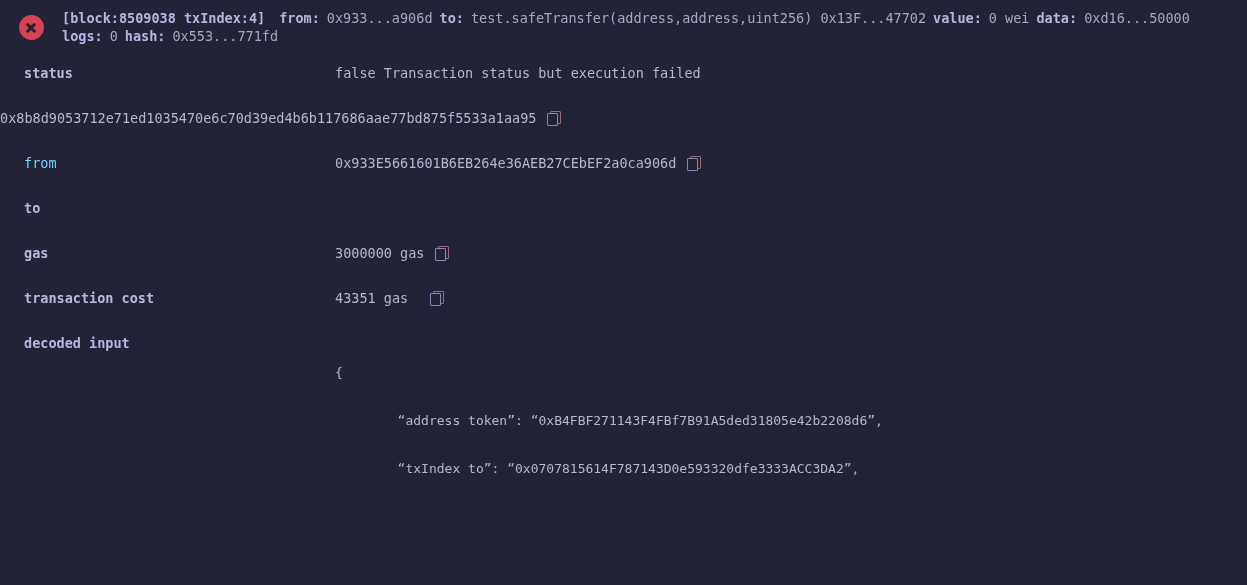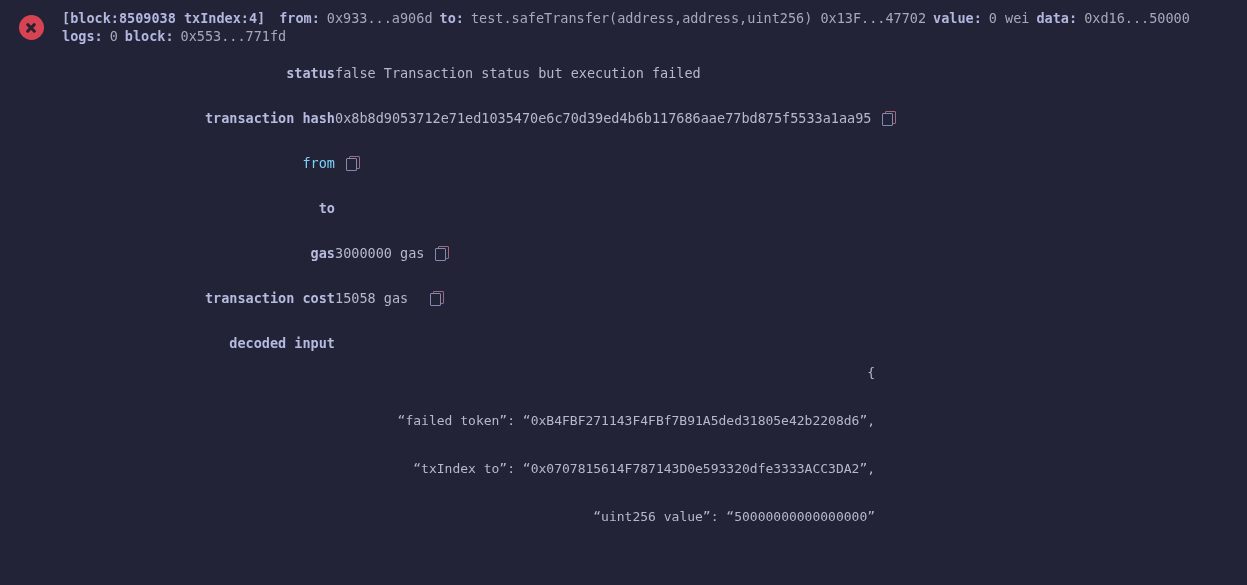--- a/index.html
+++ b/index.html
@@ -68,21 +68,20 @@
   .hk { color: #b3b7e0; font-weight: bold; }
   .hv { color: #a6a9bd; }
   .sp { display: inline-block; width: 7px; }
 
   
   .rows { padding: 0; }
   .row {
     display: flex;
     align-items: flex-start;
     min-height: 45px;
-    text-align: right;
   }
   .row-label {
     width: 335px;
     min-width: 335px;
     padding-left: 24px;
     box-sizing: border-box;
     font-size: 13.5px;
     font-weight: bold;
     color: #b6bade;
     padding-top: 13px;
@@ -153,48 +152,48 @@
 
   <div class="tx-header">
     <div class="status-icon-wrap">
       <div class="error-circle"></div>
     </div>
     <div class="header-text">
       <div>
         <span class="hk">[block:8509038 txIndex:4]</span><span class="sp"></span><span class="sp"></span><span class="hk">from:</span><span class="sp"></span><span class="hv">0x933...a906d</span><span class="sp"></span><span class="hk">to:</span><span class="sp"></span><span class="hv">test.safeTransfer(address,address,uint256) 0x13F...47702</span><span class="sp"></span><span class="hk">value:</span><span class="sp"></span><span class="hv">0 wei</span><span class="sp"></span><span class="hk">data:</span><span class="sp"></span><span class="hv">0xd16...50000</span>
       </div>
       <div>
-        <span class="hk">logs:</span><span class="sp"></span><span class="hv">0</span><span class="sp"></span><span class="hk">block:</span><span class="sp"></span><span class="hv">0x553...771fd</span>
+        <span class="hk">logs:</span><span class="sp"></span><span class="hv">0</span><span class="sp"></span><span class="hk">hash:</span><span class="sp"></span><span class="hv">0x553...771fd</span>
       </div>
     </div>
   </div>
 
   <div class="rows">
 
     <div class="row">
       <div class="row-label">status</div>
       <div class="row-value">
         <span class="val-text">false Transaction status but execution failed</span>
       </div>
     </div>
 
     <div class="row">
-      <div class="row-label">transaction hash</div>
       <div class="row-value">
         <span class="val-text">0x8b8d9053712e71ed1035470e6c70d39ed4b6b117686aae77bd875f5533a1aa95</span>
         <span class="copy-icon">
             <span class="back"></span>
             <span class="front"></span>
           </span>
       </div>
     </div>
 
     <div class="row">
       <div class="row-label plain">from</div>
       <div class="row-value">
+        <span class="val-text">0x933E5661601B6EB264e36AEB27CEbEF2a0ca906d</span>
         <span class="copy-icon">
             <span class="back"></span>
             <span class="front"></span>
           </span>
       </div>
     </div>
 
     <div class="row">
       <div class="row-label">to</div>
     </div>
@@ -206,36 +205,35 @@
         <span class="copy-icon">
             <span class="back"></span>
             <span class="front"></span>
           </span>
       </div>
     </div>
 
     <div class="row">
       <div class="row-label">transaction cost</div>
       <div class="row-value">
-        <span class="val-text">15058 gas</span>
+        <span class="val-text">43351 gas</span>
         <span class="copy-icon gap2">
             <span class="back"></span>
             <span class="front"></span>
           </span>
       </div>
     </div>
 
 
     <div class="row decoded">
       <div class="row-label">decoded input</div>
       <div class="row-value">
         <div class="code-block">
           <div class="code-line">{</div>
-          <div class="code-line">        “failed token”: “0xB4FBF271143F4FBf7B91A5ded31805e42b2208d6”,</div>
+          <div class="code-line">        “address token”: “0xB4FBF271143F4FBf7B91A5ded31805e42b2208d6”,</div>
           <div class="code-line">        “txIndex to”: “0x0707815614F787143D0e593320dfe3333ACC3DA2”,</div>
-          <div class="code-line">        “uint256 value”: “50000000000000000”</div>
         </div>
 
       </div>
     </div>
 
   </div>
 </div>
 
 </body></html>

